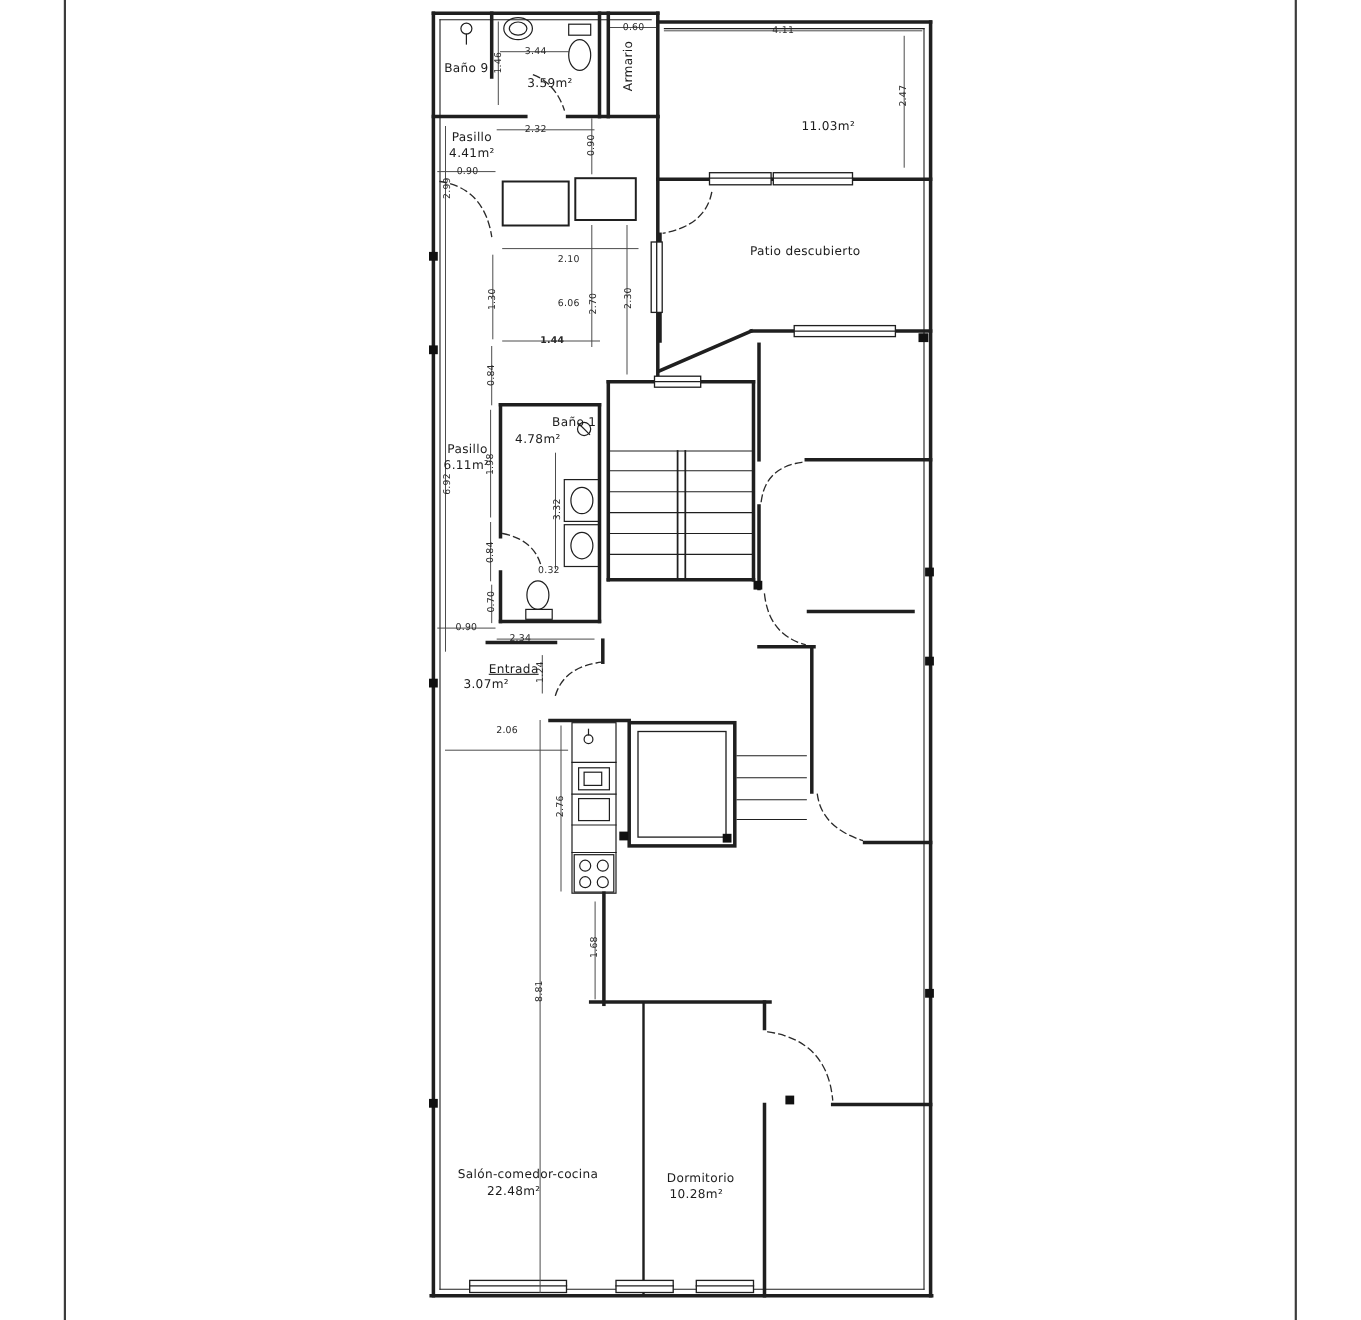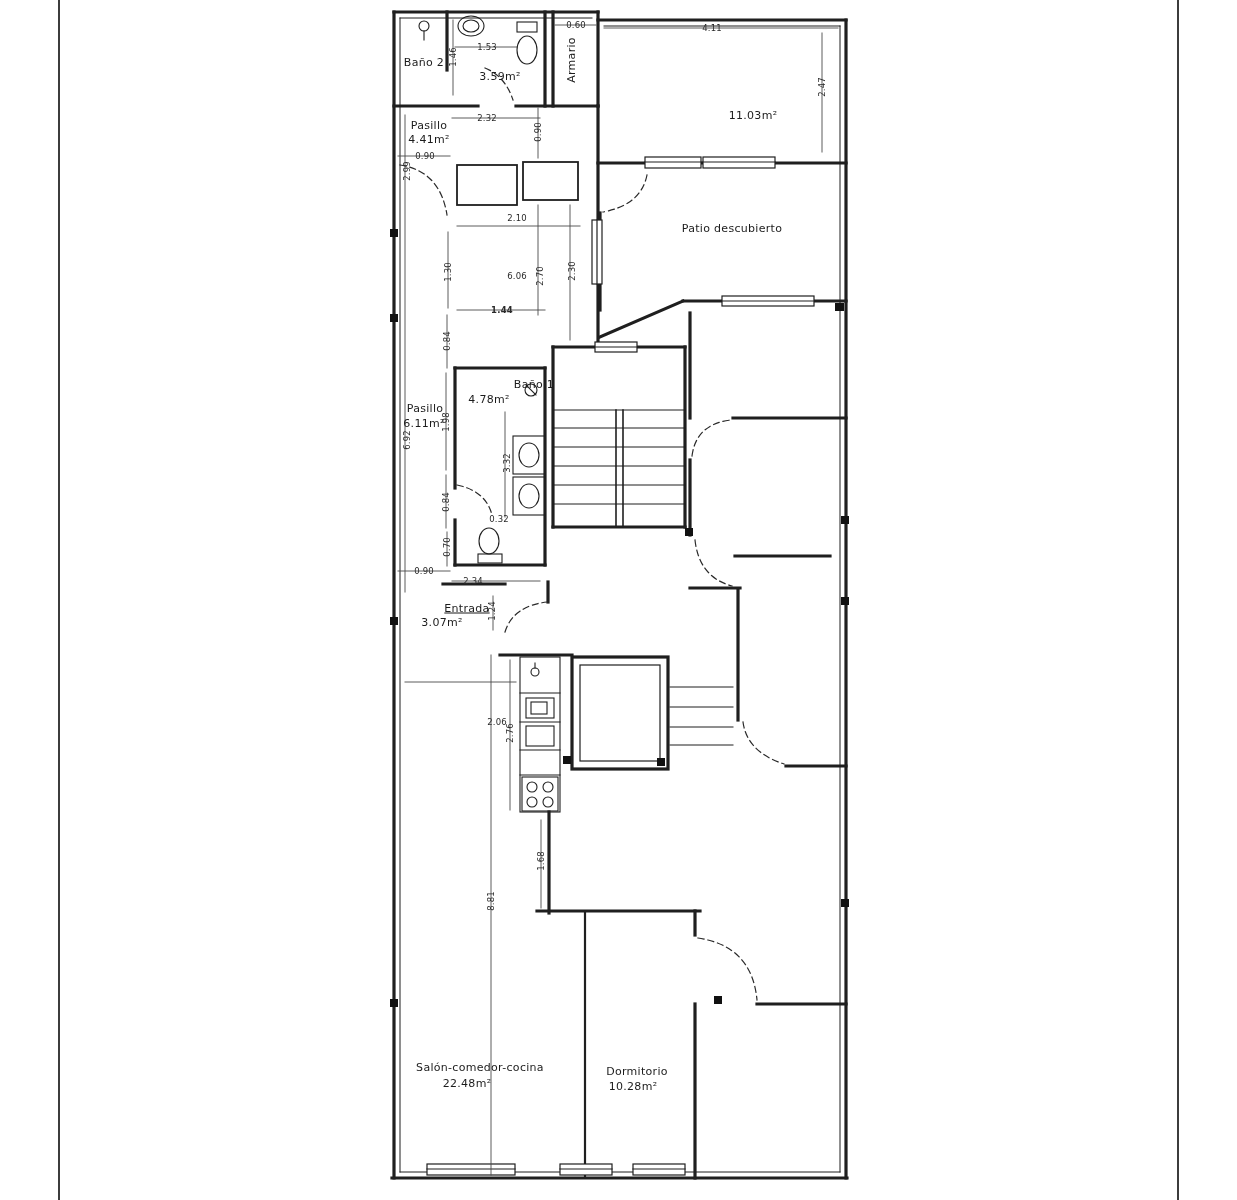--- a/index.html
+++ b/index.html
@@ -215,60 +215,60 @@
       <rect x="841" y="899" width="8" height="8"></rect>
       <rect x="835" y="303" width="9" height="8"></rect>
       <rect x="563" y="756" width="8" height="8"></rect>
       <rect x="657" y="758" width="8" height="8"></rect>
       <rect x="685" y="528" width="8" height="8"></rect>
       <rect x="714" y="996" width="8" height="8"></rect>
     </g>
   </svg>
 
   <div id="labels-layer">
-      <span class="lbl room" style="left: 424px; top: 62px; transform: translate(-50%, -50%) rotate(0deg);">Baño 2</span>
+      <span class="lbl room" style="left: 424px; top: 62px; transform: translate(-50%, -50%) rotate(0deg);">Baño 9</span>
       <span class="lbl room" style="left: 500px; top: 76px; transform: translate(-50%, -50%) rotate(0deg);">3.59m²</span>
       <span class="lbl room" style="left: 571px; top: 60px; transform: translate(-50%, -50%) rotate(-90deg);">Armario</span>
       <span class="lbl room" style="left: 429px; top: 125px; transform: translate(-50%, -50%) rotate(0deg);">Pasillo</span>
       <span class="lbl room" style="left: 429px; top: 139px; transform: translate(-50%, -50%) rotate(0deg);">4.41m²</span>
       <span class="lbl room" style="left: 753px; top: 115px; transform: translate(-50%, -50%) rotate(0deg); text-align: center;">11.03m²</span>
       <span class="lbl room" style="left: 712px; top: 228px; transform: translate(-50%, -50%) rotate(0deg); margin-left: 20px;">Patio descubierto</span>
-      <span class="lbl room" style="left: 520px; top: 384px; transform: translate(-50%, -50%) rotate(0deg); padding-left: 28px;">Baño 1</span>
+      <span class="lbl room" style="left: 508px; top: 384px; transform: translate(-50%, -50%) rotate(0deg); padding-left: 28px;">Baño 1</span>
       <span class="lbl room" style="left: 489px; top: 399px; transform: translate(-50%, -50%) rotate(0deg);">4.78m²</span>
       <span class="lbl room" style="left: 425px; top: 408px; transform: translate(-50%, -50%) rotate(0deg);">Pasillo</span>
       <span class="lbl room" style="left: 424px; top: 423px; transform: translate(-50%, -50%) rotate(0deg);">6.11m²</span>
       <span class="lbl room" style="left: 467px; top: 608px; transform: translate(-50%, -50%) rotate(0deg); text-decoration: underline;">Entrada</span>
       <span class="lbl room" style="left: 442px; top: 622px; transform: translate(-50%, -50%) rotate(0deg);">3.07m²</span>
       <span class="lbl room" style="left: 480px; top: 1067px; transform: translate(-50%, -50%) rotate(0deg);">Salón-comedor-cocina</span>
       <span class="lbl room" style="left: 467px; top: 1083px; transform: translate(-50%, -50%) rotate(0deg);">22.48m²</span>
       <span class="lbl room" style="left: 637px; top: 1071px; transform: translate(-50%, -50%) rotate(0deg);">Dormitorio</span>
       <span class="lbl room" style="left: 633px; top: 1086px; transform: translate(-50%, -50%) rotate(0deg);">10.28m²</span>
-      <span class="lbl dim" style="left: 487px; top: 47px; transform: translate(-50%, -50%) rotate(0deg);">1.53</span>
+      <span class="lbl dim" style="left: 487px; top: 47px; transform: translate(-50%, -50%) rotate(0deg);">3.44</span>
       <span class="lbl dim" style="left: 453px; top: 57px; transform: translate(-50%, -50%) rotate(-90deg);">1.46</span>
       <span class="lbl dim" style="left: 576px; top: 25px; transform: translate(-50%, -50%) rotate(0deg);">0.60</span>
       <span class="lbl dim" style="left: 712px; top: 28px; transform: translate(-50%, -50%) rotate(0deg);">4.11</span>
       <span class="lbl dim" style="left: 822px; top: 87px; transform: translate(-50%, -50%) rotate(-90deg);">2.47</span>
       <span class="lbl dim" style="left: 487px; top: 118px; transform: translate(-50%, -50%) rotate(0deg);">2.32</span>
       <span class="lbl dim" style="left: 538px; top: 132px; transform: translate(-50%, -50%) rotate(-90deg);">0.90</span>
       <span class="lbl dim" style="left: 425px; top: 156px; transform: translate(-50%, -50%) rotate(0deg);">0.90</span>
       <span class="lbl dim" style="left: 407px; top: 171px; transform: translate(-50%, -50%) rotate(-90deg);">2.99</span>
-      <span class="lbl dim" style="left: 517px; top: 218px; transform: translate(-50%, -50%) rotate(0deg);">2.10</span>
+      <span class="lbl dim" style="left: 517px; top: 236px; transform: translate(-50%, -50%) rotate(0deg);">2.10</span>
       <span class="lbl dim" style="left: 517px; top: 276px; transform: translate(-50%, -50%) rotate(0deg);">6.06</span>
       <span class="lbl dim" style="left: 540px; top: 276px; transform: translate(-50%, -50%) rotate(-90deg);">2.70</span>
       <span class="lbl dim" style="left: 572px; top: 271px; transform: translate(-50%, -50%) rotate(-90deg);">2.30</span>
       <span class="lbl dim" style="left: 448px; top: 272px; transform: translate(-50%, -50%) rotate(-90deg);">1.30</span>
       <span class="lbl dim" style="left: 502px; top: 310px; transform: translate(-50%, -50%) rotate(0deg); font-weight: bold;">1.44</span>
       <span class="lbl dim" style="left: 447px; top: 341px; transform: translate(-50%, -50%) rotate(-90deg);">0.84</span>
       <span class="lbl dim" style="left: 446px; top: 422px; transform: translate(-50%, -50%) rotate(-90deg);">1.98</span>
       <span class="lbl dim" style="left: 507px; top: 463px; transform: translate(-50%, -50%) rotate(-90deg);">3.32</span>
       <span class="lbl dim" style="left: 446px; top: 502px; transform: translate(-50%, -50%) rotate(-90deg);">0.84</span>
       <span class="lbl dim" style="left: 499px; top: 519px; transform: translate(-50%, -50%) rotate(0deg);">0.32</span>
       <span class="lbl dim" style="left: 447px; top: 547px; transform: translate(-50%, -50%) rotate(-90deg);">0.70</span>
       <span class="lbl dim" style="left: 407px; top: 440px; transform: translate(-50%, -50%) rotate(-90deg);">6.92</span>
       <span class="lbl dim" style="left: 424px; top: 571px; transform: translate(-50%, -50%) rotate(0deg);">0.90</span>
       <span class="lbl dim" style="left: 473px; top: 581px; transform: translate(-50%, -50%) rotate(0deg);">2.34</span>
       <span class="lbl dim" style="left: 492px; top: 611px; transform: translate(-50%, -50%) rotate(-90deg);">1.24</span>
-      <span class="lbl dim" style="left: 461px; top: 722px; transform: translate(-50%, -50%) rotate(0deg); margin-left: 36px;">2.06</span>
+      <span class="lbl dim" style="left: 461px; top: 664px; transform: translate(-50%, -50%) rotate(0deg);">2.06</span>
       <span class="lbl dim" style="left: 510px; top: 733px; transform: translate(-50%, -50%) rotate(-90deg);">2.76</span>
       <span class="lbl dim" style="left: 541px; top: 861px; transform: translate(-50%, -50%) rotate(-90deg);">1.68</span>
       <span class="lbl dim" style="left: 491px; top: 901px; transform: translate(-50%, -50%) rotate(-90deg);">8.81</span>
     </div>
 </div>
 
 </body></html>

